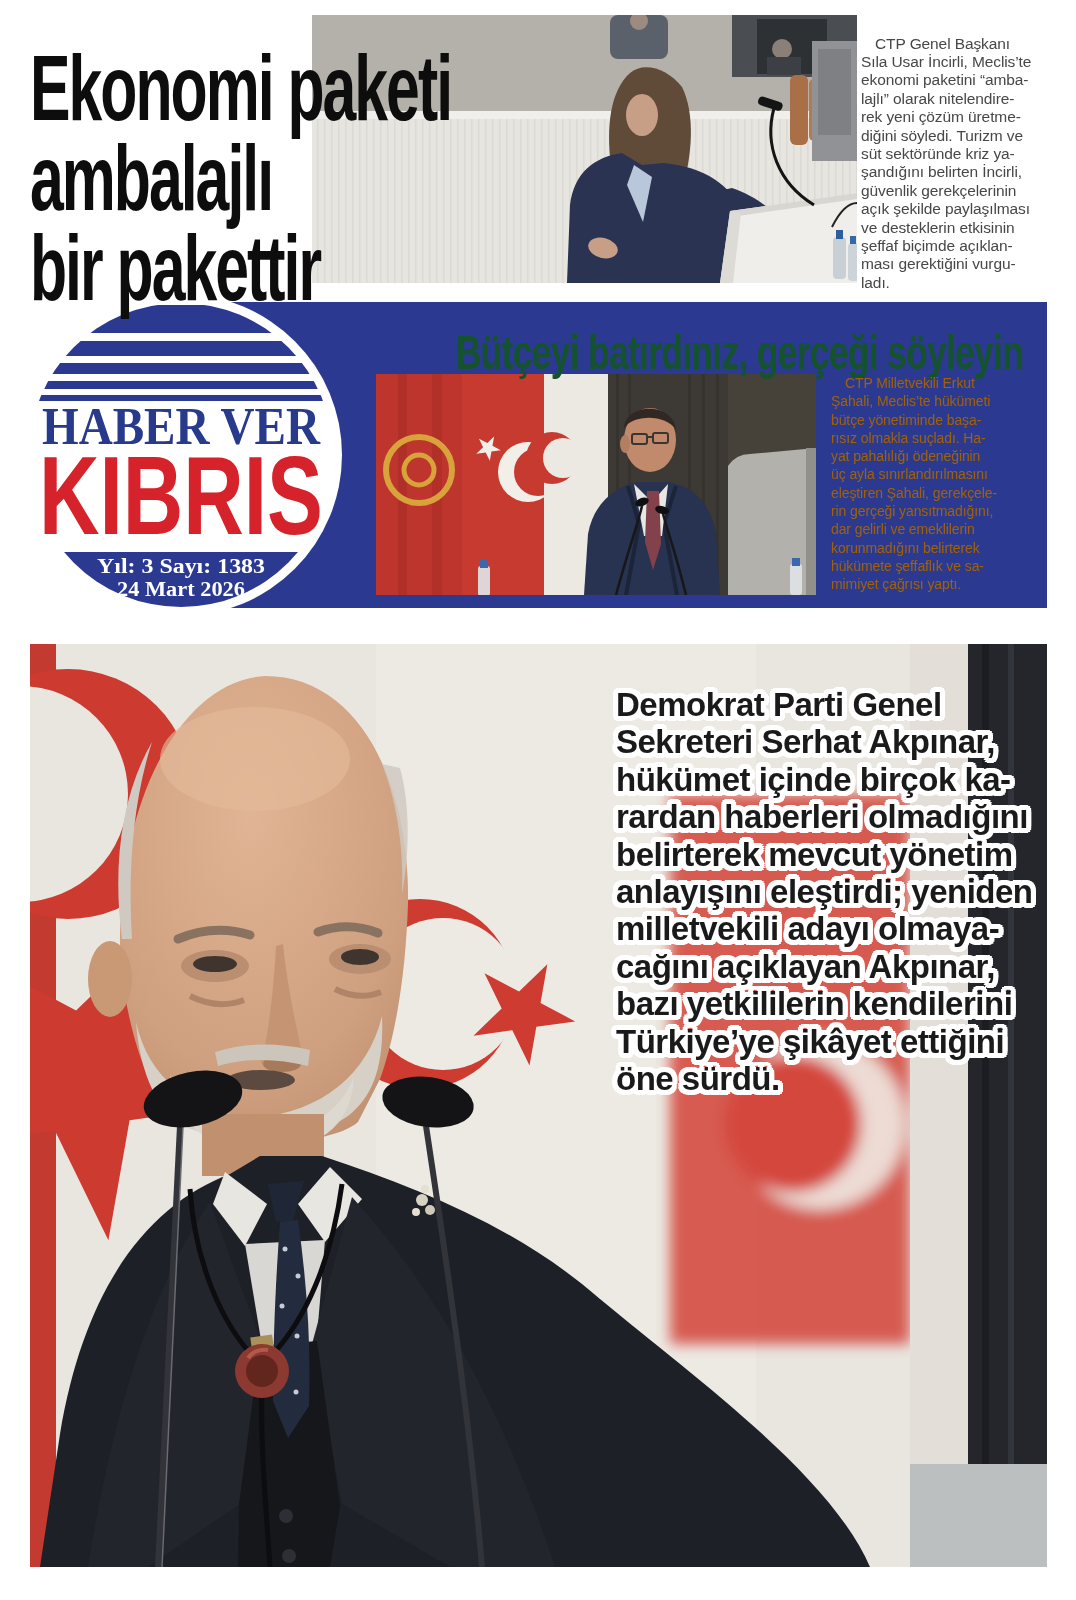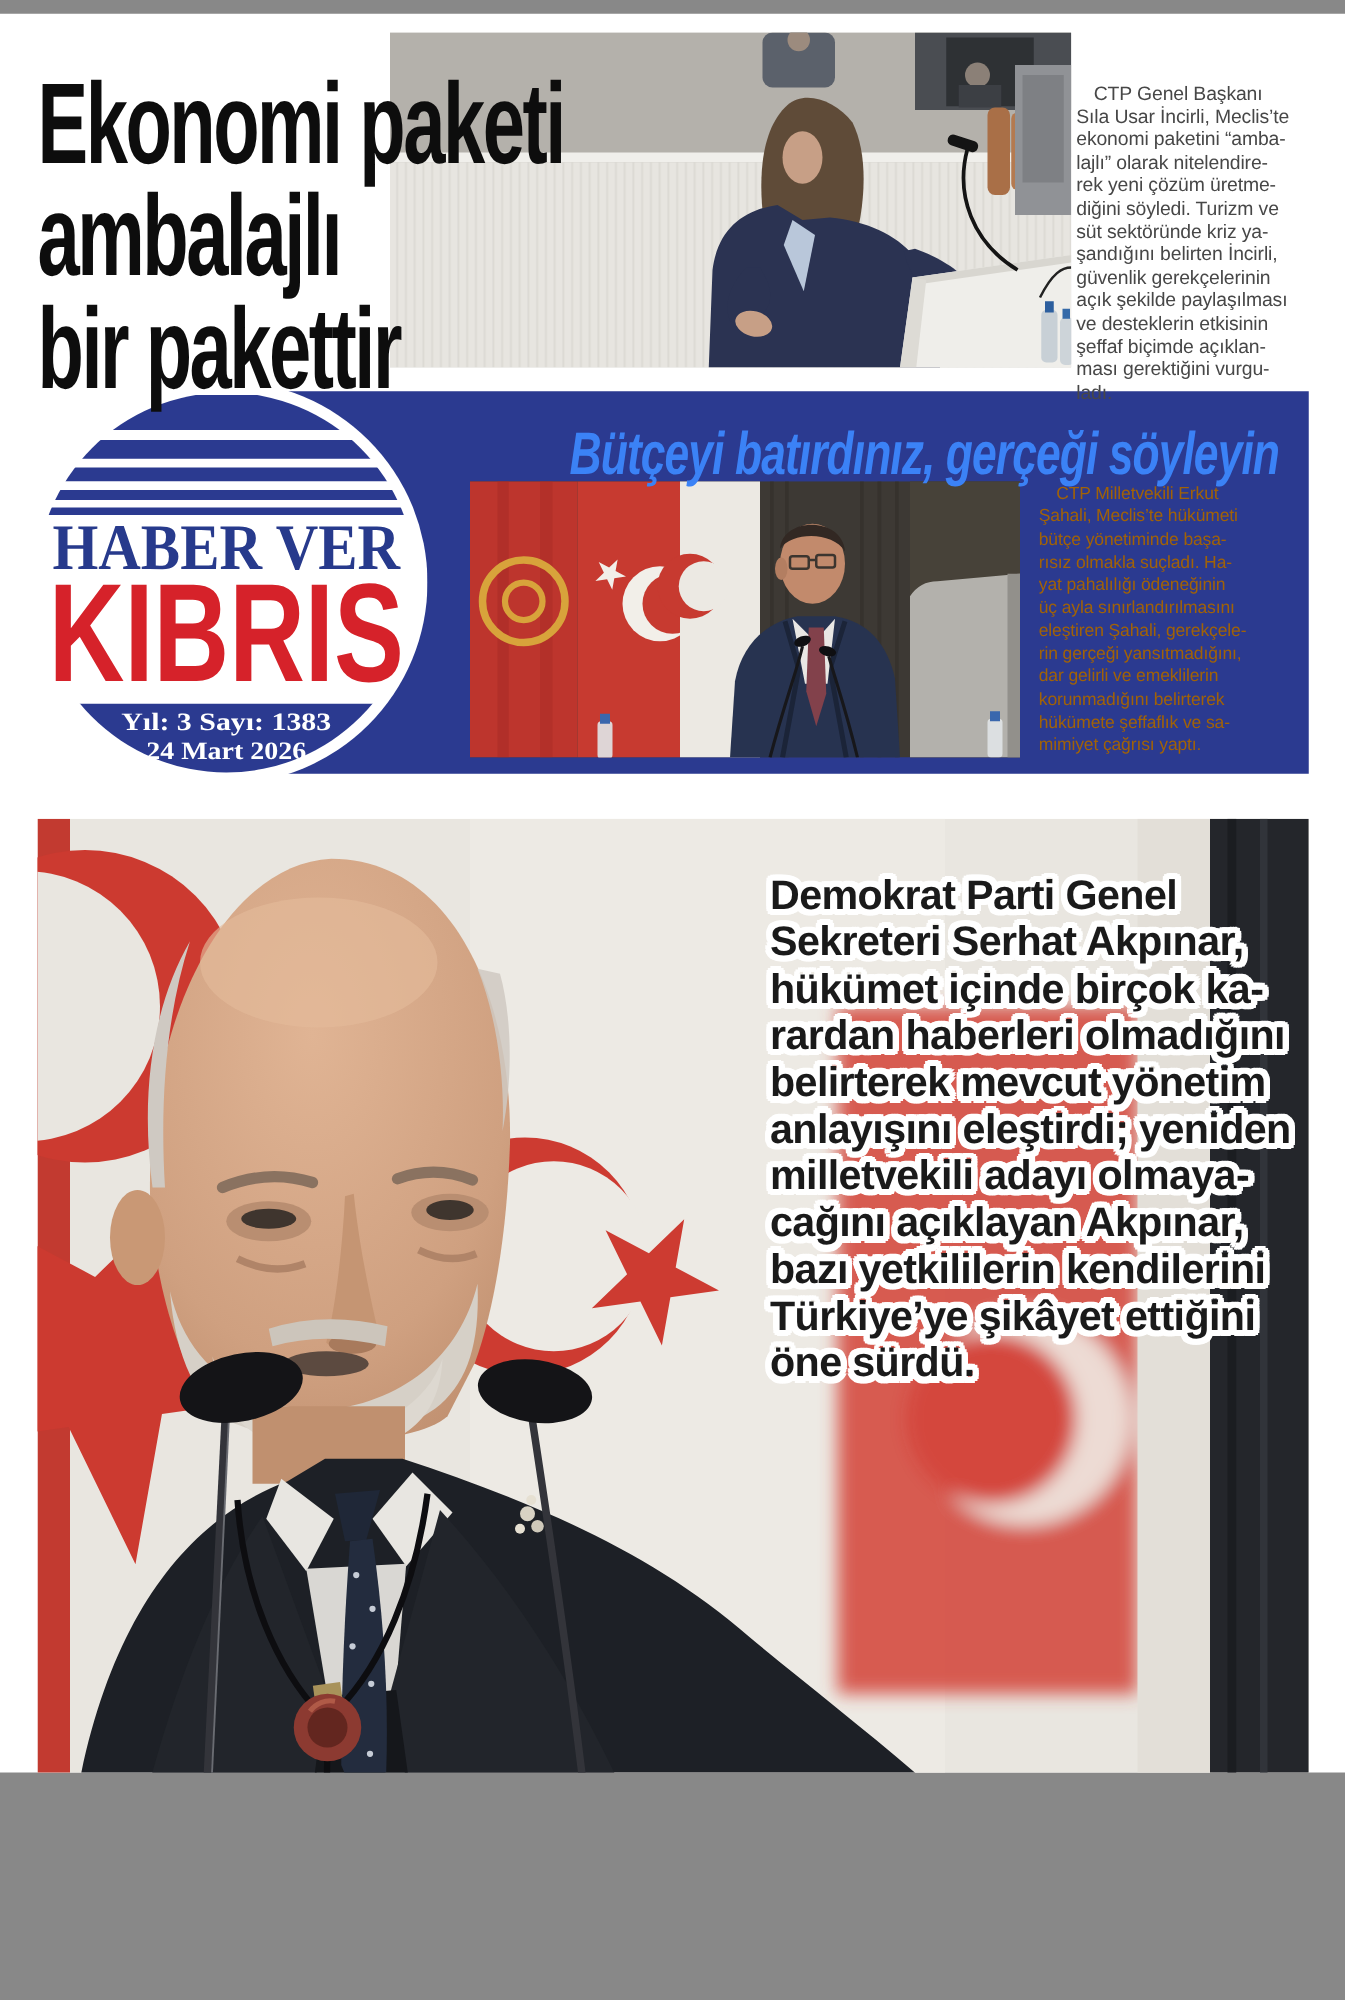--- a/index.html
+++ b/index.html
@@ -1,31 +1,31 @@
 <!DOCTYPE html>
 <html><head>
 <meta charset="utf-8">
 <style>
   html,body{margin:0;padding:0;background:#888;}
-  .page{position:relative;width:1076px;height:1407px;background:#ffffff;overflow:hidden;
-        font-family:"Liberation Sans",sans-serif;margin:11px auto;}
+  .page{position:relative;width:1076px;height:1600px;background:#ffffff;overflow:hidden;
+        font-family:"Liberation Sans",sans-serif;margin:0 auto;}
   .photo{position:absolute;display:block;}
 
   
   .headline-top{position:absolute;left:30px;top:22px;z-index:5;color:#0d0d0d;}
   .headline-top span{display:block;font-weight:900;font-size:92px;line-height:90px;
         letter-spacing:-3px;transform:scaleX(.66);transform-origin:left top;white-space:nowrap;}
-  .col-top{position:absolute;left:861px;top:40px;width:208px;font-size:15.5px;line-height:18.4px;
+  .col-top{position:absolute;left:861px;top:19px;width:208px;font-size:15.5px;line-height:18.4px;
         color:#474747;white-space:pre-line;text-indent:14px;letter-spacing:-.1px;z-index:4;}
 
   
   .blue-band{position:absolute;left:205px;top:302px;width:842px;height:306px;background:#2b3a90;}
   .logo-wrap{position:absolute;left:20px;top:294px;width:322px;height:322px;z-index:3;}
   .band-headline{position:absolute;left:356px;top:303px;width:692px;height:60px;text-align:left;
-        color:#3b82f6;z-index:2;font-style:italic;}
+        color:#14532d;z-index:2;}
   .band-headline span{display:inline-block;font-size:48px;font-weight:800;line-height:60px;
         letter-spacing:-1px;transform:scaleX(.74);transform-origin:center;white-space:nowrap;}
   .col-mid{position:absolute;left:831px;top:360px;width:228px;font-size:14px;line-height:18.3px;
         color:#a16207;white-space:pre-line;text-indent:14px;z-index:2;letter-spacing:-.1px;}
 
   
   .intro{position:absolute;left:616px;top:653px;width:440px;font-size:33px;line-height:37.4px;
         color:#1a1a1a;white-space:pre-line;letter-spacing:-.5px;z-index:6;
         text-shadow:-5px 0 0 #fff,5px 0 0 #fff,0 -5px 0 #fff,0 5px 0 #fff,
           -4px -4px 0 #fff,4px -4px 0 #fff,-4px 4px 0 #fff,4px 4px 0 #fff,

